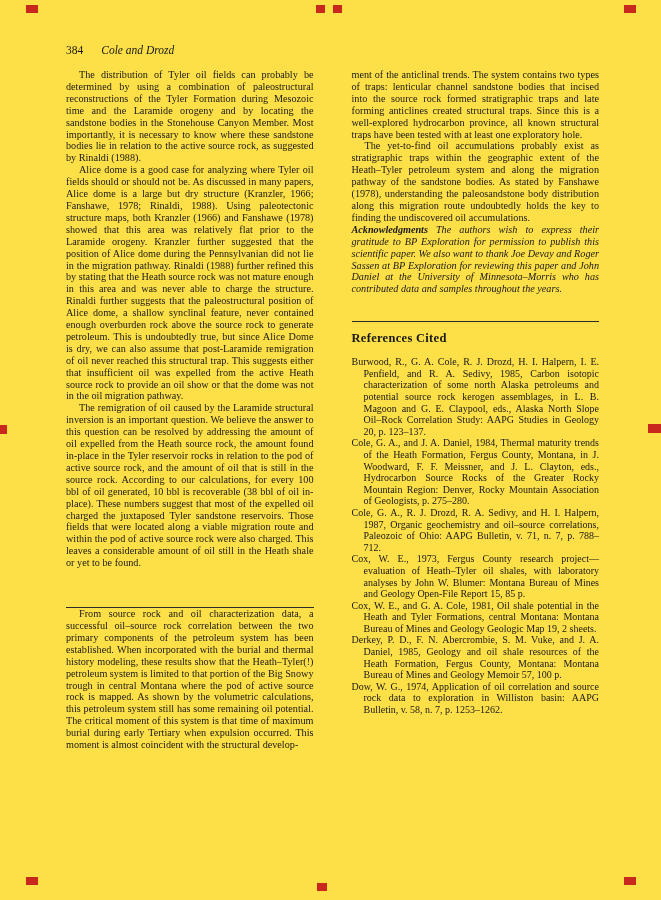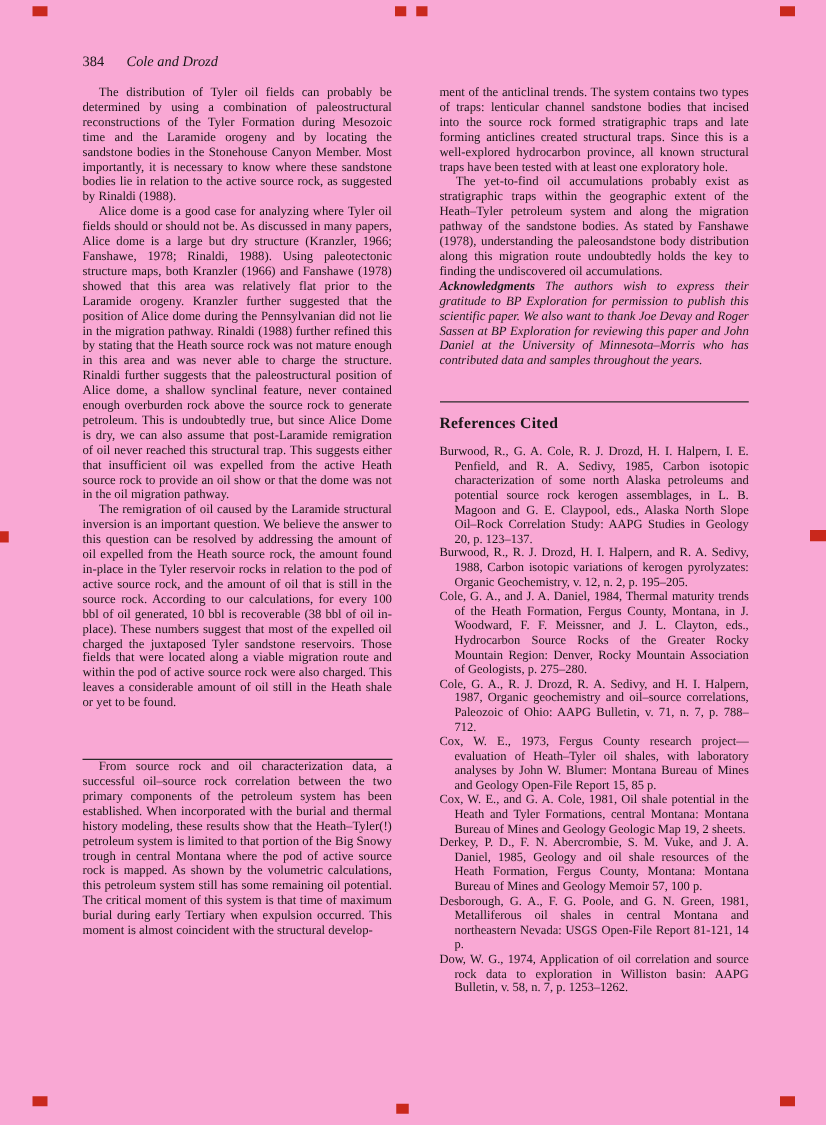--- a/index.html
+++ b/index.html
@@ -1,21 +1,21 @@
 <!DOCTYPE html>
 <html style="--mark-color: #c9281c;"><head>
 <meta charset="utf-8">
 <style>
   html, body { margin: 0; padding: 0; background: #e9e9e7; }
   .page {
     position: relative;
     width: 661px;
     height: 900px;
     margin: 0 auto;
-    background: #f9a8d4;
+    background: #fde047;
     overflow: hidden;
     font-family: "Liberation Serif", "DejaVu Serif", serif;
     color: #181818;
   }
   
   .mk { position: absolute; background: var(--mark-color, #c9281c); }
   .mk-tl { left: 26px;  top: 5px;    width: 12px; height: 8px; }
   .mk-tc1{ left: 316px; top: 5px;    width: 9px;  height: 8px; }
   .mk-tc2{ left: 333px; top: 5px;    width: 9px;  height: 8px; }
   .mk-tr { left: 624px; top: 5px;    width: 12px; height: 8px; }
@@ -99,25 +99,23 @@
       <div class="col">
         <p class="noindent">ment of the anticlinal trends. The system contains two types of traps: lenticular channel sandstone bodies that incised into the source rock formed stratigraphic traps and late forming anticlines created structural traps. Since this is a well-explored hydrocarbon province, all known structural traps have been tested with at least one exploratory hole.</p>
         <p class="indent">The yet-to-find oil accumulations probably exist as stratigraphic traps within the geographic extent of the Heath–Tyler petroleum system and along the migration pathway of the sandstone bodies. As stated by Fanshawe (1978), understanding the paleosandstone body distribution along this migration route undoubtedly holds the key to finding the undiscovered oil accumulations.</p>
 
         <p class="ack"><span class="ack-label">Acknowledgments</span><span>The authors wish to express their gratitude to BP Exploration for permission to publish this scientific paper. We also want to thank Joe Devay and Roger Sassen at BP Exploration for reviewing this paper and John Daniel at the University of Minnesota–Morris who has contributed data and samples throughout the years.</span></p>
 
         <div class="rule rule-refs"></div>
         <h2 class="section-heading">References Cited</h2>
 
         <p class="ref">Burwood, R., G. A. Cole, R. J. Drozd, H. I. Halpern, I. E. Penfield, and R. A. Sedivy, 1985, Carbon isotopic characterization of some north Alaska petroleums and potential source rock kerogen assemblages, in L. B. Magoon and G. E. Claypool, eds., Alaska North Slope Oil–Rock Correlation Study: AAPG Studies in Geology 20, p. 123–137.</p>
-        <p class="ref">Burwood, R., R. J. Drozd, H. I. Halpern, and R. A. Sedivy, 1988, Carbon isotopic variations of kerogen pyrolyzates: Organic Geochemistry, v. 12, n. 2, p. 195–205.</p>
         <p class="ref">Cole, G. A., and J. A. Daniel, 1984, Thermal maturity trends of the Heath Formation, Fergus County, Montana, in J. Woodward, F. F. Meissner, and J. L. Clayton, eds., Hydrocarbon Source Rocks of the Greater Rocky Mountain Region: Denver, Rocky Mountain Association of Geologists, p. 275–280.</p>
         <p class="ref">Cole, G. A., R. J. Drozd, R. A. Sedivy, and H. I. Halpern, 1987, Organic geochemistry and oil–source correlations, Paleozoic of Ohio: AAPG Bulletin, v. 71, n. 7, p. 788–712.</p>
         <p class="ref">Cox, W. E., 1973, Fergus County research project—evaluation of Heath–Tyler oil shales, with laboratory analyses by John W. Blumer: Montana Bureau of Mines and Geology Open-File Report 15, 85 p.</p>
         <p class="ref">Cox, W. E., and G. A. Cole, 1981, Oil shale potential in the Heath and Tyler Formations, central Montana: Montana Bureau of Mines and Geology Geologic Map 19, 2 sheets.</p>
         <p class="ref">Derkey, P. D., F. N. Abercrombie, S. M. Vuke, and J. A. Daniel, 1985, Geology and oil shale resources of the Heath Formation, Fergus County, Montana: Montana Bureau of Mines and Geology Memoir 57, 100 p.</p>
-        <p class="ref">Desborough, G. A., F. G. Poole, and G. N. Green, 1981, Metalliferous oil shales in central Montana and northeastern Nevada: USGS Open-File Report 81-121, 14 p.</p>
         <p class="ref">Dow, W. G., 1974, Application of oil correlation and source rock data to exploration in Williston basin: AAPG Bulletin, v. 58, n. 7, p. 1253–1262.</p>
       </div>
 
     </div>
   </div>
 </div>
 
 </body></html>

